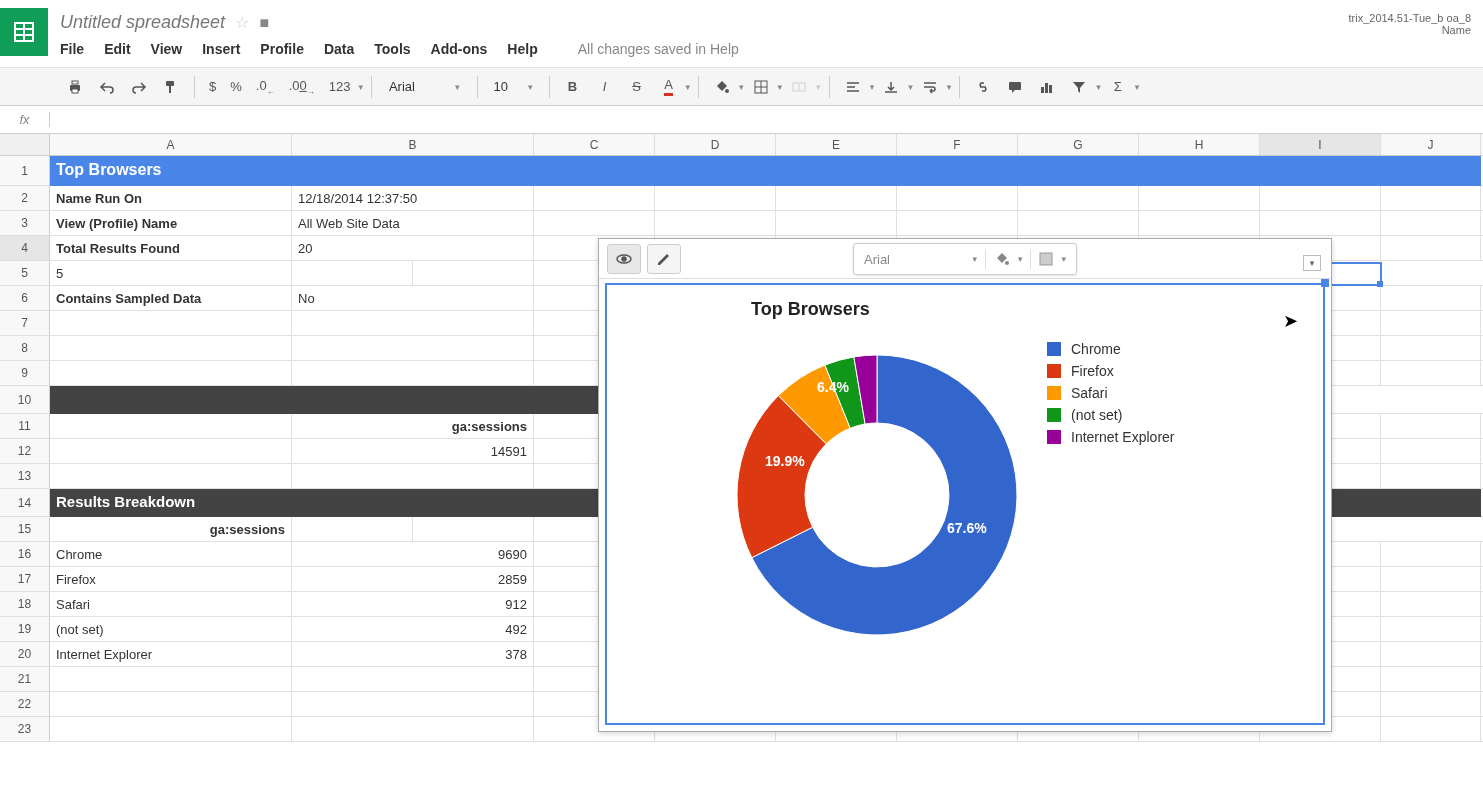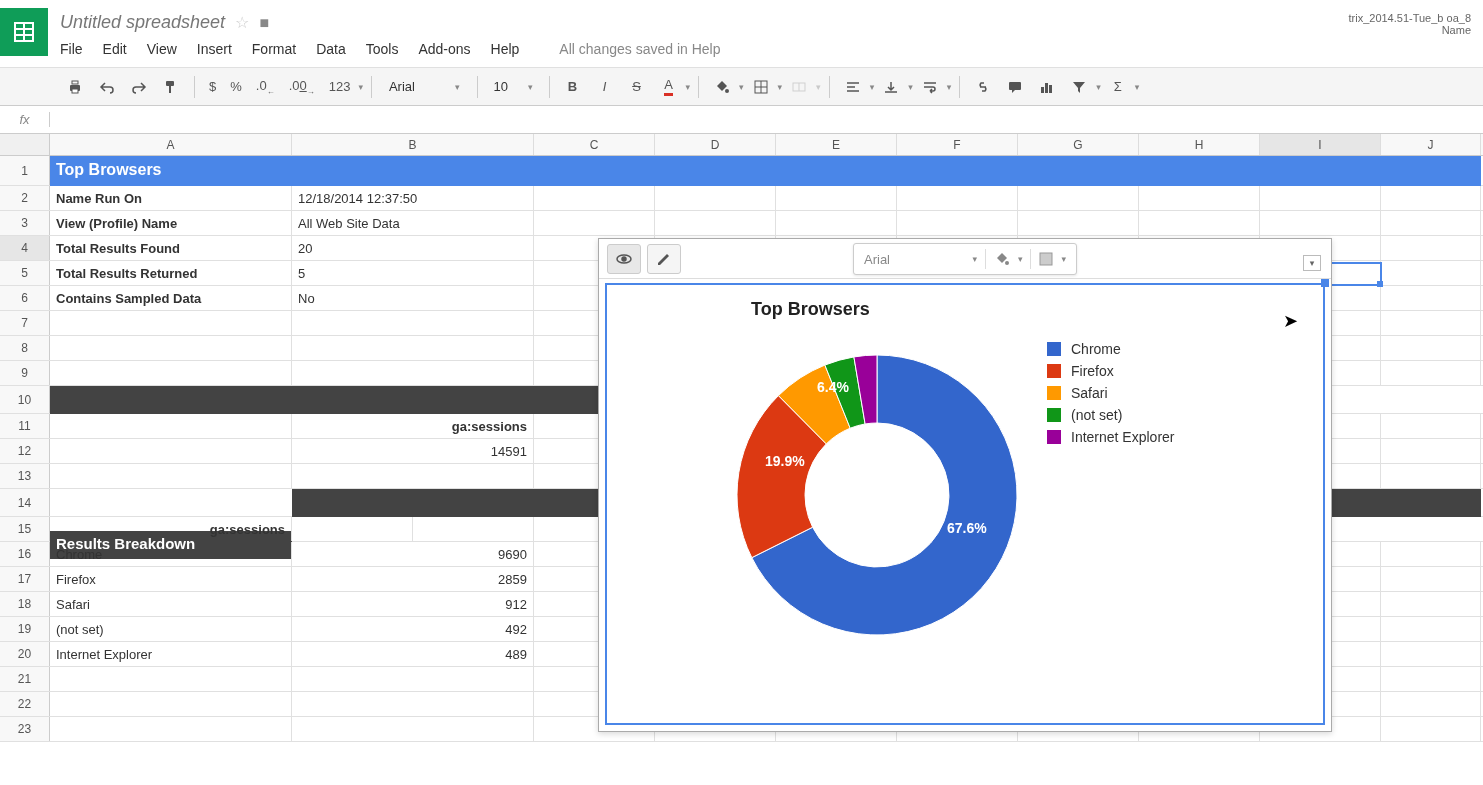--- a/index.html
+++ b/index.html
@@ -8,21 +8,21 @@
 
 .header { display: flex; align-items: flex-start; padding: 8px 12px 0 0; border-bottom: 1px solid #e0e0e0; height: 68px; }
 .logo { width: 48px; height: 48px; background: #0f9d58; display: flex; align-items: center; justify-content: center; margin-right: 12px; }
 .logo svg { fill: #fff; }
 .header-main { flex: 1; }
 .doc-title-row { display: flex; align-items: center; gap: 10px; padding-top: 4px; }
 .doc-title { font-size: 18px; color: #777; font-style: italic; }
 .star-icon { color: #ccc; font-size: 16px; }
 .folder-icon { color: #888; font-size: 16px; }
 .menu-bar { display: flex; gap: 20px; margin-top: 8px; font-size: 14px; color: #333; }
-.menu-item { cursor: pointer; }
+.menu-item { cursor: pointer; font-weight: bold; }
 .saved-text { color: #888; font-size: 14px; margin-left: 20px; }
 .header-right { text-align: right; font-size: 11px; color: #666; padding-top: 4px; }
 
 
 .toolbar { display: flex; align-items: center; height: 38px; border-bottom: 1px solid #ccc; background: #f5f5f5; padding: 0 8px; gap: 2px; }
 .tool-btn { width: 30px; height: 28px; display: flex; align-items: center; justify-content: center; color: #555; cursor: pointer; border-radius: 2px; }
 .tool-sep { width: 1px; height: 22px; background: #ccc; margin: 0 6px; }
 .tool-text { font-size: 13px; color: #555; padding: 0 6px; cursor: pointer; }
 .font-select { display: flex; align-items: center; gap: 40px; padding: 0 8px; cursor: pointer; border: 1px solid transparent; height: 26px; }
 .size-select { display: flex; align-items: center; gap: 20px; padding: 0 8px; cursor: pointer; height: 26px; }
@@ -88,21 +88,21 @@
     <div class="doc-title-row">
       <span class="doc-title">Untitled spreadsheet</span>
       <span class="star-icon">☆</span>
       <span class="folder-icon">■</span>
     </div>
     <div class="menu-bar">
       <span class="menu-item">File</span>
       <span class="menu-item">Edit</span>
       <span class="menu-item">View</span>
       <span class="menu-item">Insert</span>
-      <span class="menu-item">Format</span>
+      <span class="menu-item">Profile</span>
       <span class="menu-item">Data</span>
       <span class="menu-item">Tools</span>
       <span class="menu-item">Add-ons</span>
       <span class="menu-item">Help</span>
       <span class="saved-text">All changes saved in Help</span>
     </div>
   </div>
   <div class="header-right">
     <div>trix_2014.51-Tue_b oa_8</div>
     <div>Name</div>
@@ -309,21 +309,20 @@
         <div class="cell" style="width: 121px;"></div>
         <div class="cell" style="width: 121px;"></div>
         <div class="cell" style="width: 121px;"></div>
         <div class="cell" style="width: 121px;"></div>
         <div class="cell" style="width: 121px;"></div>
         <div class="cell" style="width: 121px;"></div>
         <div class="cell" style="width: 100px;"></div>
       </div>
       <div class="row">
         <div class="row-h">5</div>
-        <div class="cell bold" style="width: 242px;">Total Results Returned</div>
         <div class="cell" style="width: 242px;">5</div>
         <div class="cell" style="width: 121px;"></div>
         <div class="cell" style="width: 121px;"></div>
         <div class="cell" style="width: 121px;"></div>
         <div class="cell" style="width: 121px;"></div>
         <div class="cell" style="width: 121px;"></div>
         <div class="cell" style="width: 121px;"></div>
         <div class="cell" style="width: 121px;"></div>
         <div class="cell" style="width: 100px;"></div>
       </div>
@@ -425,21 +424,21 @@
         <div class="cell" style="width: 121px;"></div>
         <div class="cell" style="width: 121px;"></div>
         <div class="cell" style="width: 121px;"></div>
         <div class="cell" style="width: 121px;"></div>
         <div class="cell" style="width: 121px;"></div>
         <div class="cell" style="width: 121px;"></div>
         <div class="cell" style="width: 100px;"></div>
       </div>
       <div class="row" style="height: 28px;">
         <div class="row-h" style="line-height: 28px;">14</div>
-        <div class="cell section-row" style="width: 242px; border-right: none; margin-top: 42px;">Results Breakdown</div>
+        <div class="cell section-row" style="width: 242px; border-right: none;">Results Breakdown</div>
         <div class="cell section-row" style="width: 242px; border-right: none;"></div>
         <div class="cell section-row" style="width: 121px; border-right: none;"></div>
         <div class="cell section-row" style="width: 121px; border-right: none;"></div>
         <div class="cell section-row" style="width: 121px; border-right: none;"></div>
         <div class="cell section-row" style="width: 121px; border-right: none;"></div>
         <div class="cell section-row" style="width: 121px; border-right: none;"></div>
         <div class="cell section-row" style="width: 121px; border-right: none;"></div>
         <div class="cell section-row" style="width: 121px; border-right: none;"></div>
         <div class="cell section-row" style="width: 100px; border-right: none;"></div>
       </div>
@@ -503,21 +502,21 @@
         <div class="cell" style="width: 121px;"></div>
         <div class="cell" style="width: 121px;"></div>
         <div class="cell" style="width: 121px;"></div>
         <div class="cell" style="width: 121px;"></div>
         <div class="cell" style="width: 121px;"></div>
         <div class="cell" style="width: 100px;"></div>
       </div>
       <div class="row">
         <div class="row-h">20</div>
         <div class="cell" style="width: 242px;">Internet Explorer</div>
-        <div class="cell right" style="width: 242px;">489</div>
+        <div class="cell right" style="width: 242px;">378</div>
         <div class="cell" style="width: 121px;"></div>
         <div class="cell" style="width: 121px;"></div>
         <div class="cell" style="width: 121px;"></div>
         <div class="cell" style="width: 121px;"></div>
         <div class="cell" style="width: 121px;"></div>
         <div class="cell" style="width: 121px;"></div>
         <div class="cell" style="width: 121px;"></div>
         <div class="cell" style="width: 100px;"></div>
       </div>
       <div class="row">

